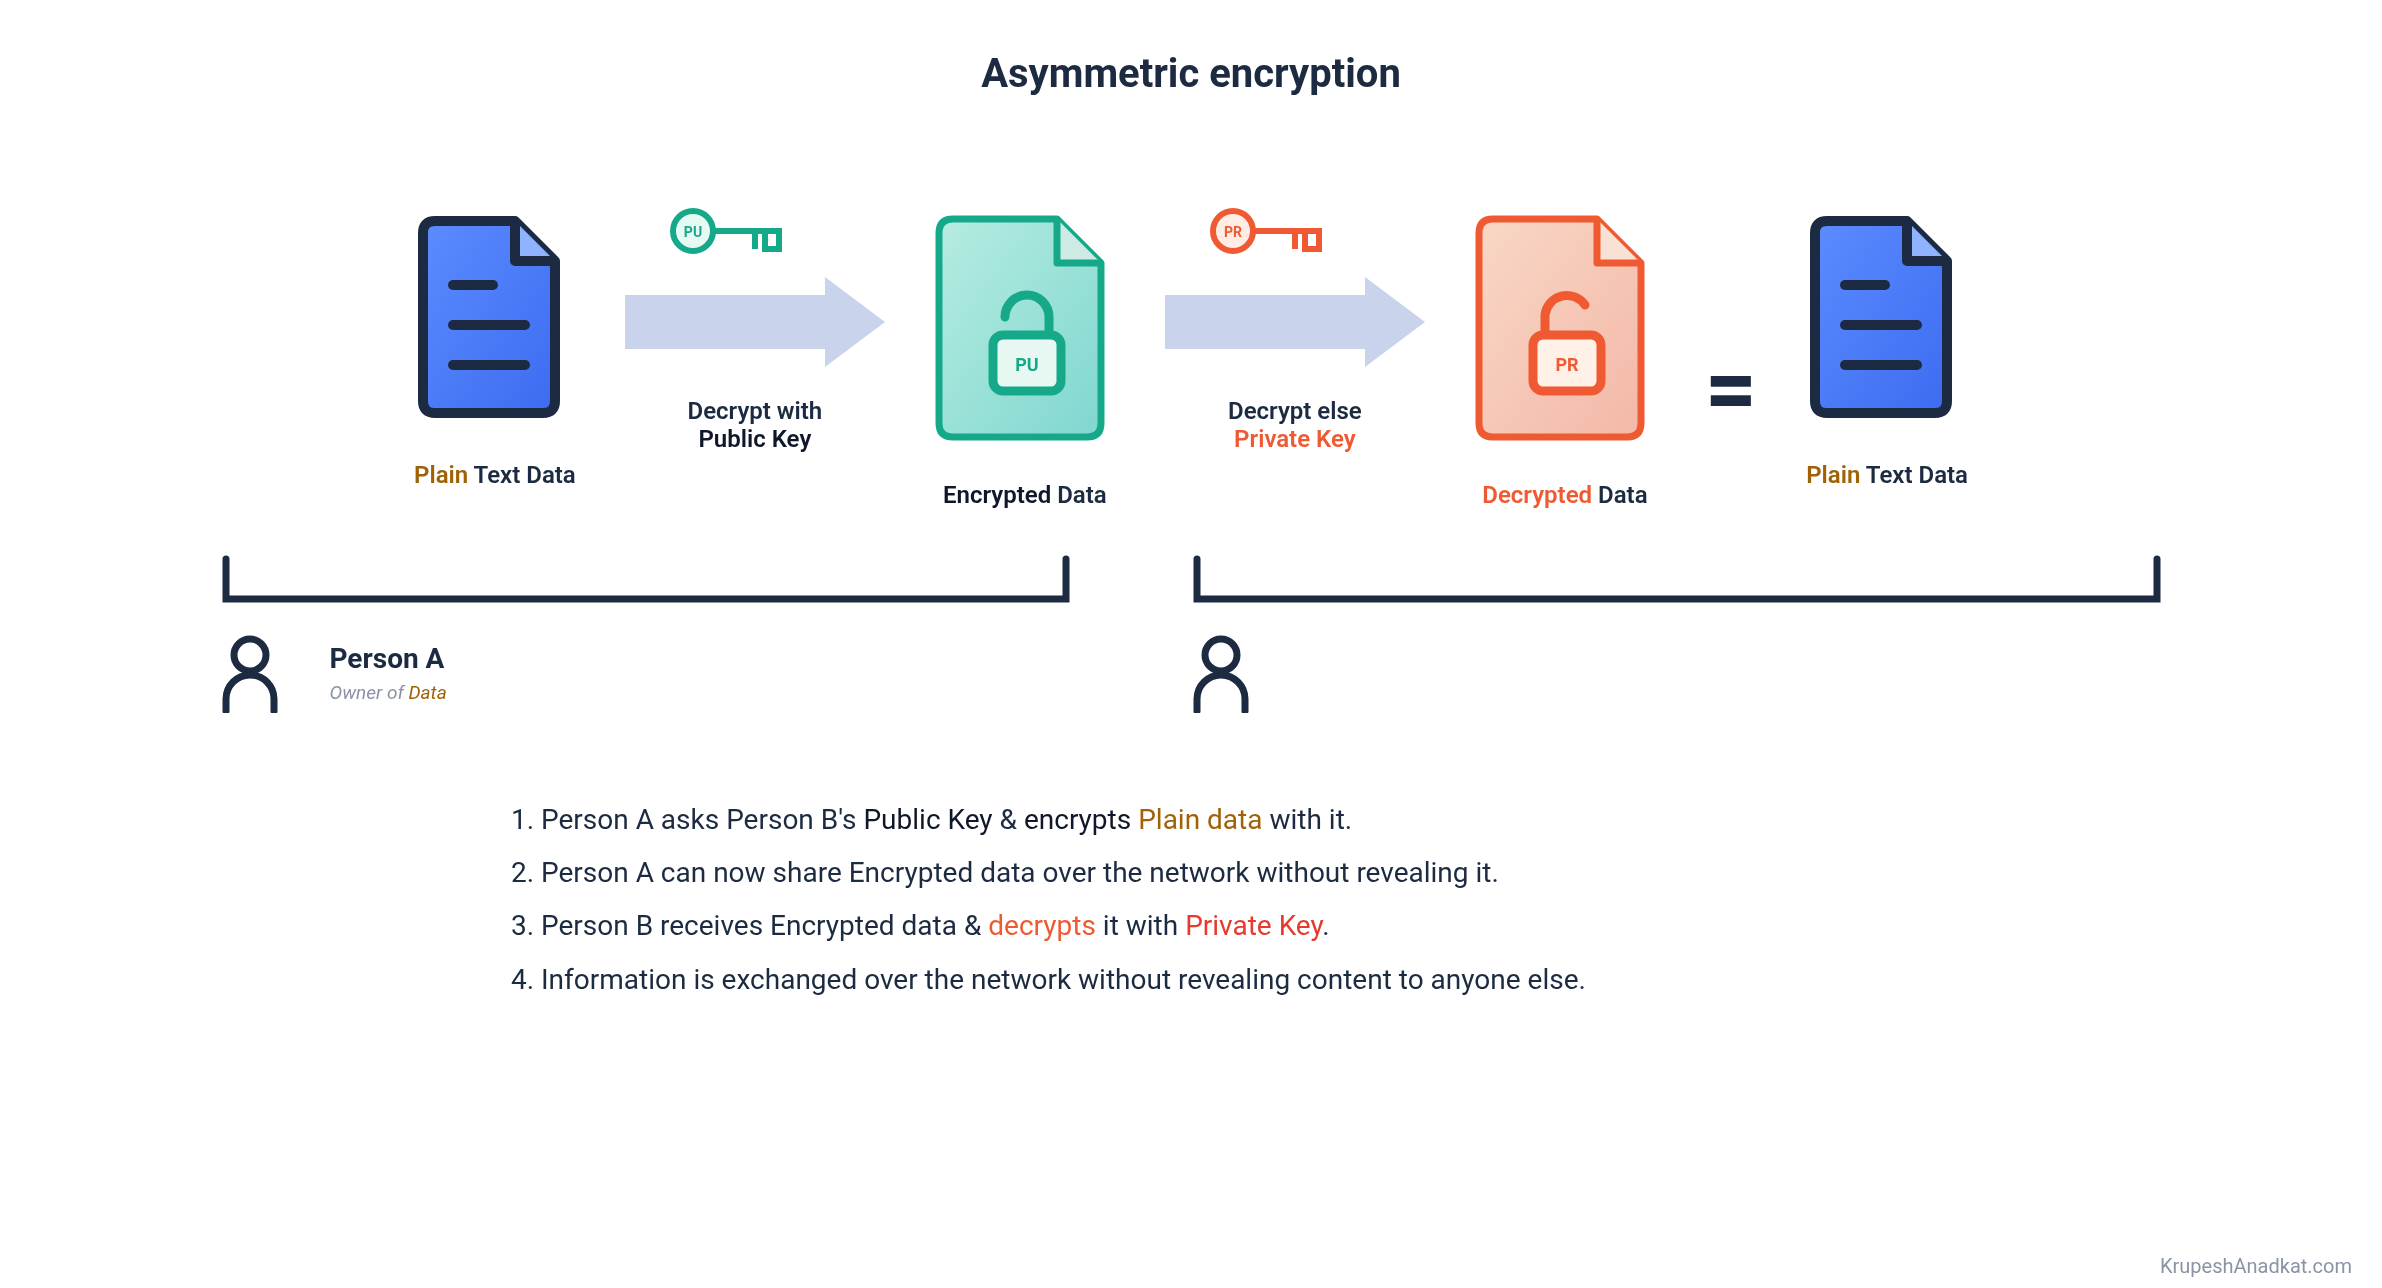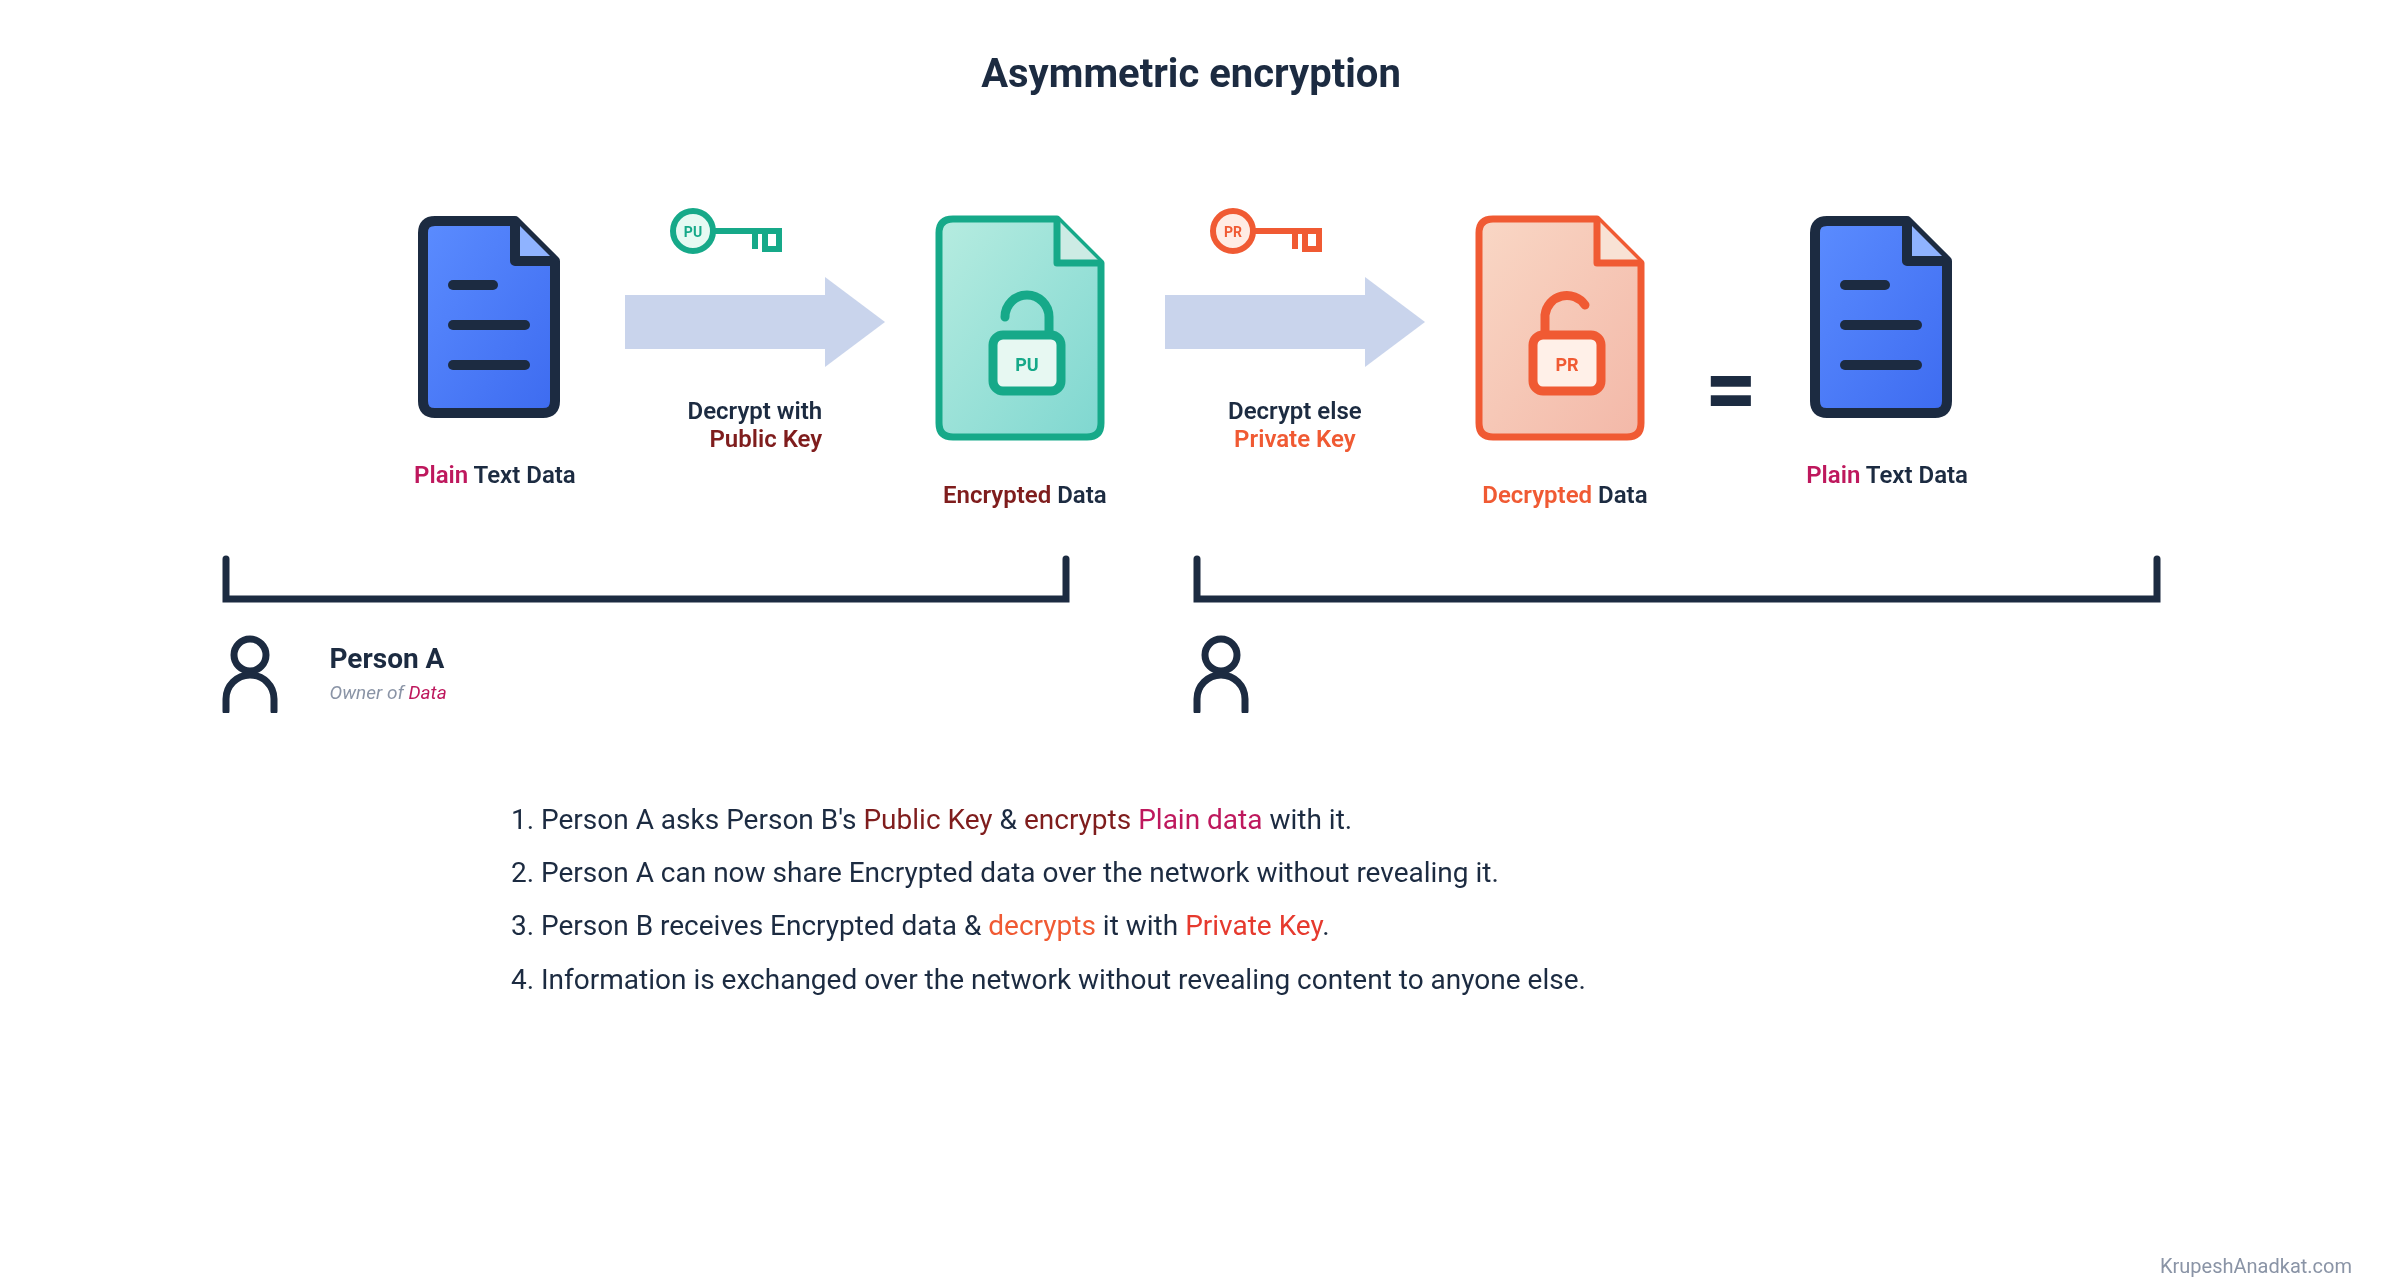--- a/index.html
+++ b/index.html
@@ -86,22 +86,22 @@
   }
   .steps ol { list-style: decimal; padding-left: 40px; }
   .credit {
     position: absolute;
     right: 30px;
     bottom: 10px;
     font-size: 20px;
     color: #8a94a6;
   }
   
-  .c-blue  { color: #be185d; }
-  .c-teal  { color: #7f1d1d; text-align: right; }
+  .c-blue  { color: #a16207; }
+  .c-teal  { color: #0f172a; }
   .c-orange{ color: #f05a33; }
   .c-red   { color: #e63a2e; }
 </style>
 </head>
 <body>
 
 <h1 class="title">Asymmetric encryption</h1>
 
 <div class="flow-row">
 

